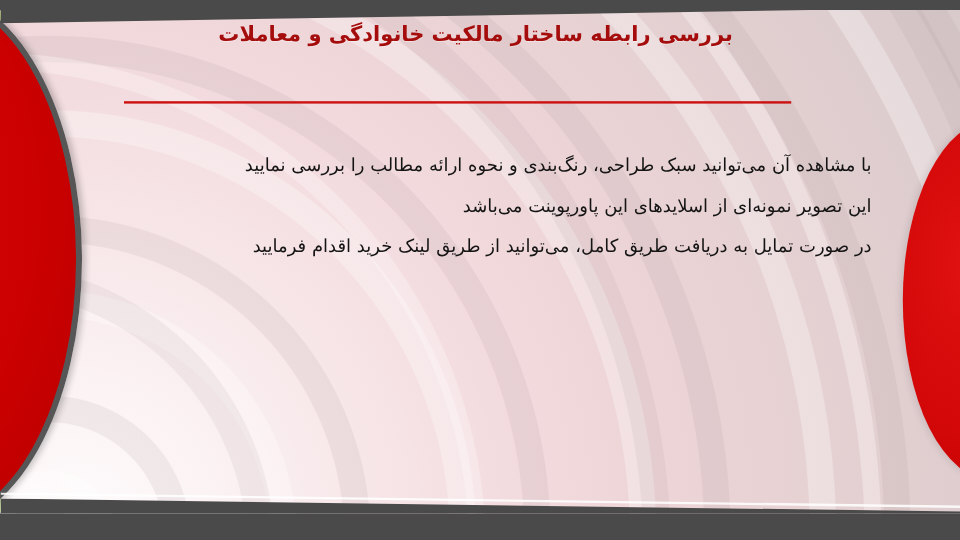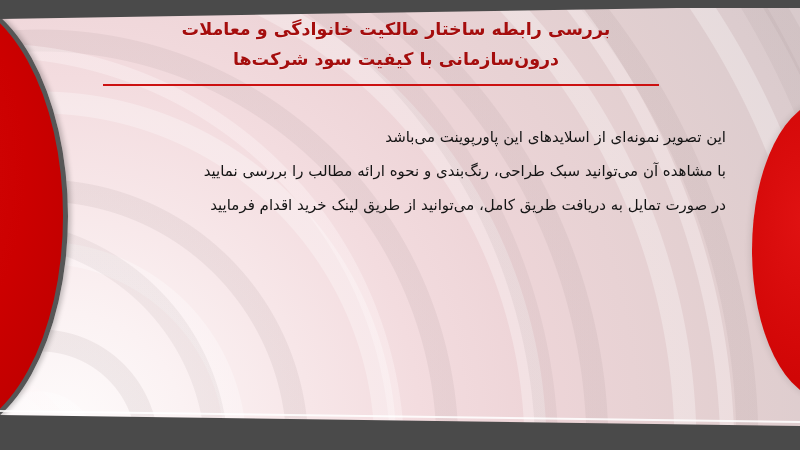--- a/index.html
+++ b/index.html
@@ -194,27 +194,26 @@
 
     <div class="bg-base"></div>
     <div class="bg-arcs"></div>
     <div class="bg-arcs2"></div>
 
     <div class="oval-left"></div>
     <div class="oval-right"></div>
 
     <div class="title-block">
       <div class="title-line">بررسی رابطه ساختار مالکیت خانوادگی و معاملات</div>
-      <div class="title-line">درون‌سازمانی با کیفیت سود شرکت‌ها</div>
       <div class="title-rule"></div>
     </div>
 
     <div class="body-block">
+      <div class="body-line">با مشاهده آن می‌توانید سبک طراحی، رنگ‌بندی و نحوه ارائه مطالب را بررسی نمایید</div>
       <div class="body-line">این تصویر نمونه‌ای از اسلایدهای این پاورپوینت می‌باشد</div>
-      <div class="body-line">با مشاهده آن می‌توانید سبک طراحی، رنگ‌بندی و نحوه ارائه مطالب را بررسی نمایید</div>
       <div class="body-line">در صورت تمایل به دریافت طریق کامل، می‌توانید از طریق لینک خرید اقدام فرمایید</div>
     </div>
 
     <div class="edge-top"></div>
     <div class="edge-bottom-hilite"></div>
     <div class="edge-bottom"></div>
 
   </div>
 </div>
 

